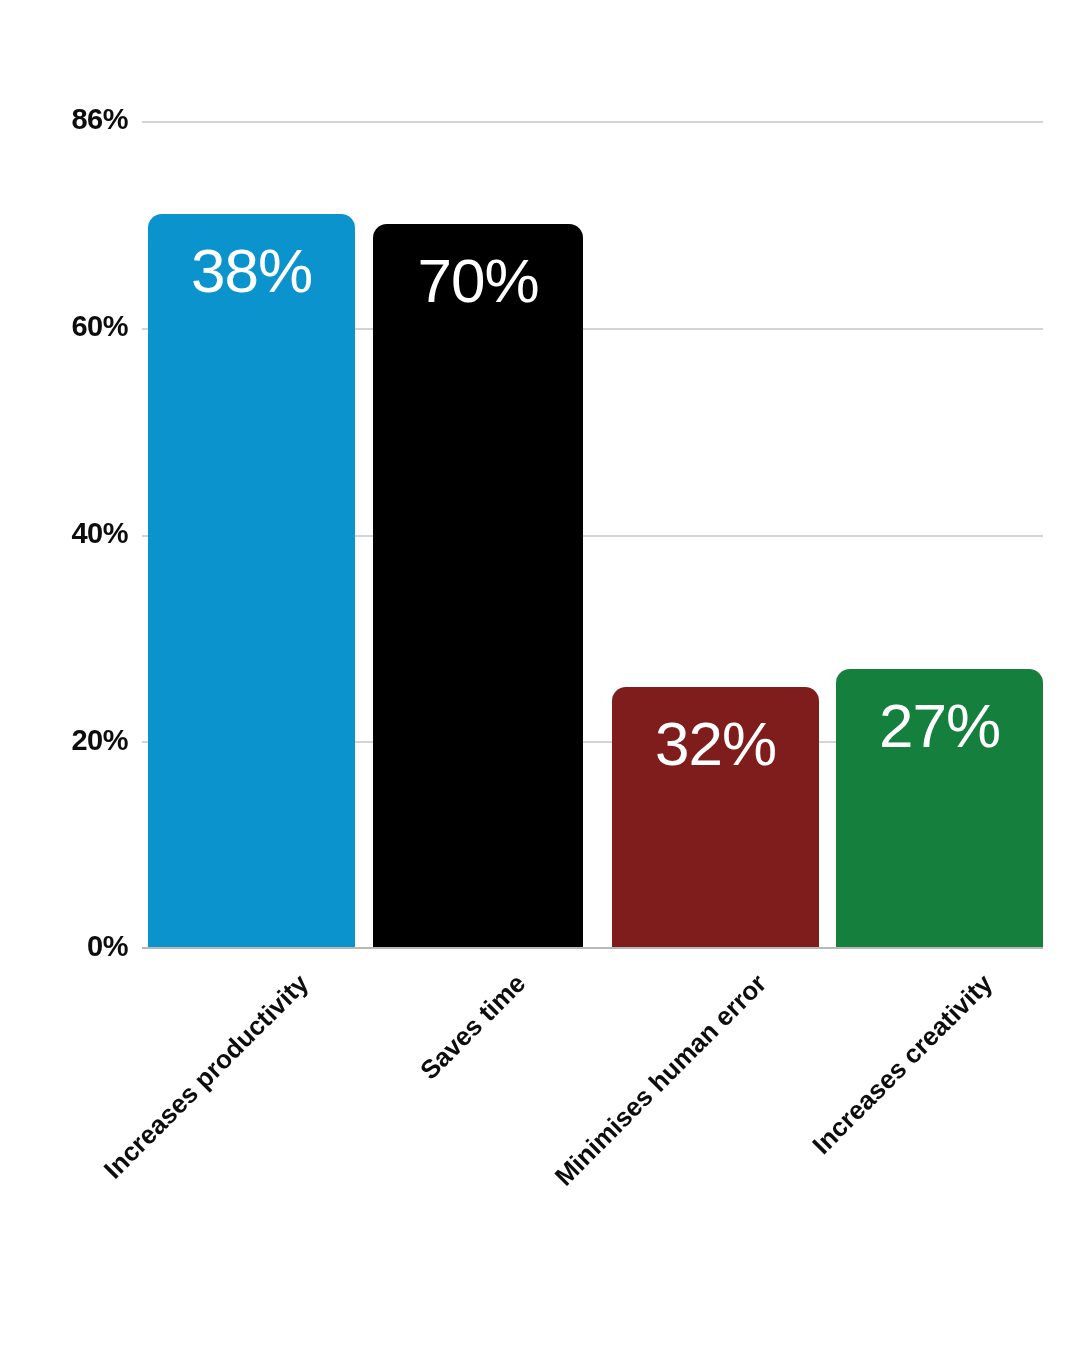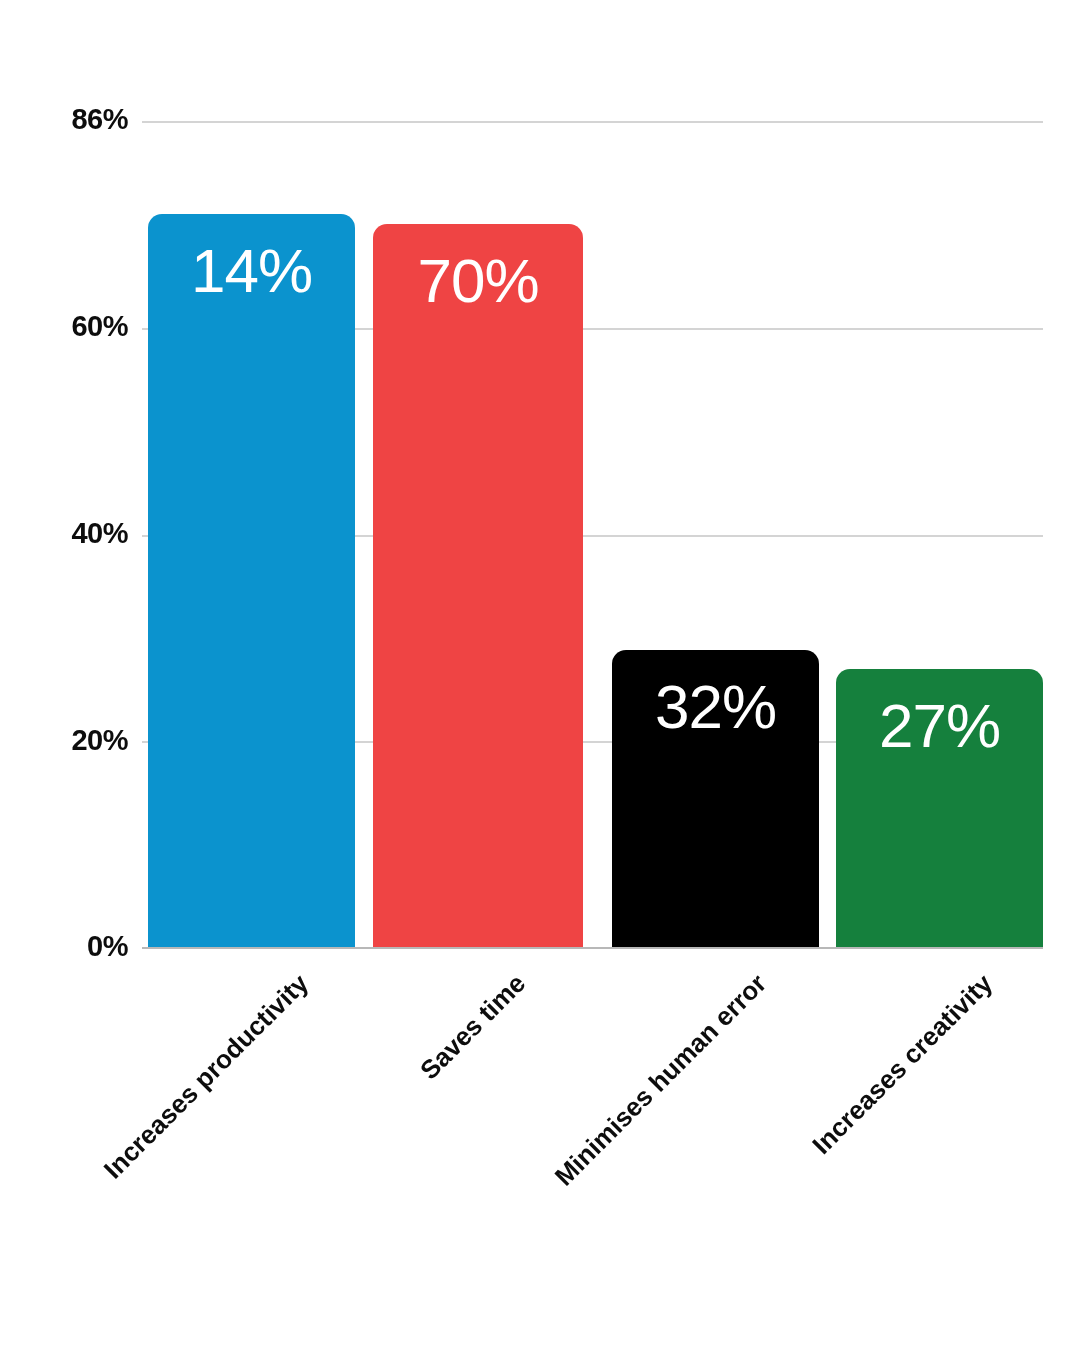--- a/index.html
+++ b/index.html
@@ -136,28 +136,28 @@
     <div>
       <div class="gridline" style="top: 0px; background: rgb(212, 212, 212);"></div>
       <div class="gridline" style="top: 207px; background: rgb(212, 212, 212);"></div>
       <div class="gridline" style="top: 414px; background: rgb(212, 212, 212);"></div>
       <div class="gridline" style="top: 620px; background: rgb(212, 212, 212);"></div>
     </div>
 
     <div class="bars-layer">
 
       <div class="bar" id="bar-0" style="left: 6px; width: 207px; height: 733.962px; background: rgb(11, 147, 206);">
-        <span class="bar-value" id="bar-value-0" style="top: 26px; color: rgb(255, 255, 255);">14%</span>
+        <span class="bar-value" id="bar-value-0" style="top: 26px; color: rgb(255, 255, 255);">38%</span>
       </div>
 
-      <div class="bar" id="bar-1" style="left: 231px; width: 210px; height: 723.625px; background: #ef4444;">
+      <div class="bar" id="bar-1" style="left: 231px; width: 210px; height: 723.625px; background: #000000;">
         <span class="bar-value" id="bar-value-1" style="top: 26px; color: rgb(255, 255, 255);">70%</span>
       </div>
 
-      <div class="bar" id="bar-2" style="left: 470px; width: 207px; height: 298px; background: #000000;">
+      <div class="bar" id="bar-2" style="left: 470px; width: 207px; height: 261px; background: #7f1d1d;">
         <span class="bar-value" id="bar-value-2" style="top: 26px; color: rgb(255, 255, 255);">32%</span>
       </div>
 
       <div class="bar" id="bar-3" style="left: 694px; width: 207px; height: 279.113px; background: #15803d;">
         <span class="bar-value" id="bar-value-3" style="top: 26px; color: rgb(255, 255, 255);">27%</span>
       </div>
 
     </div>
   </div>
 

